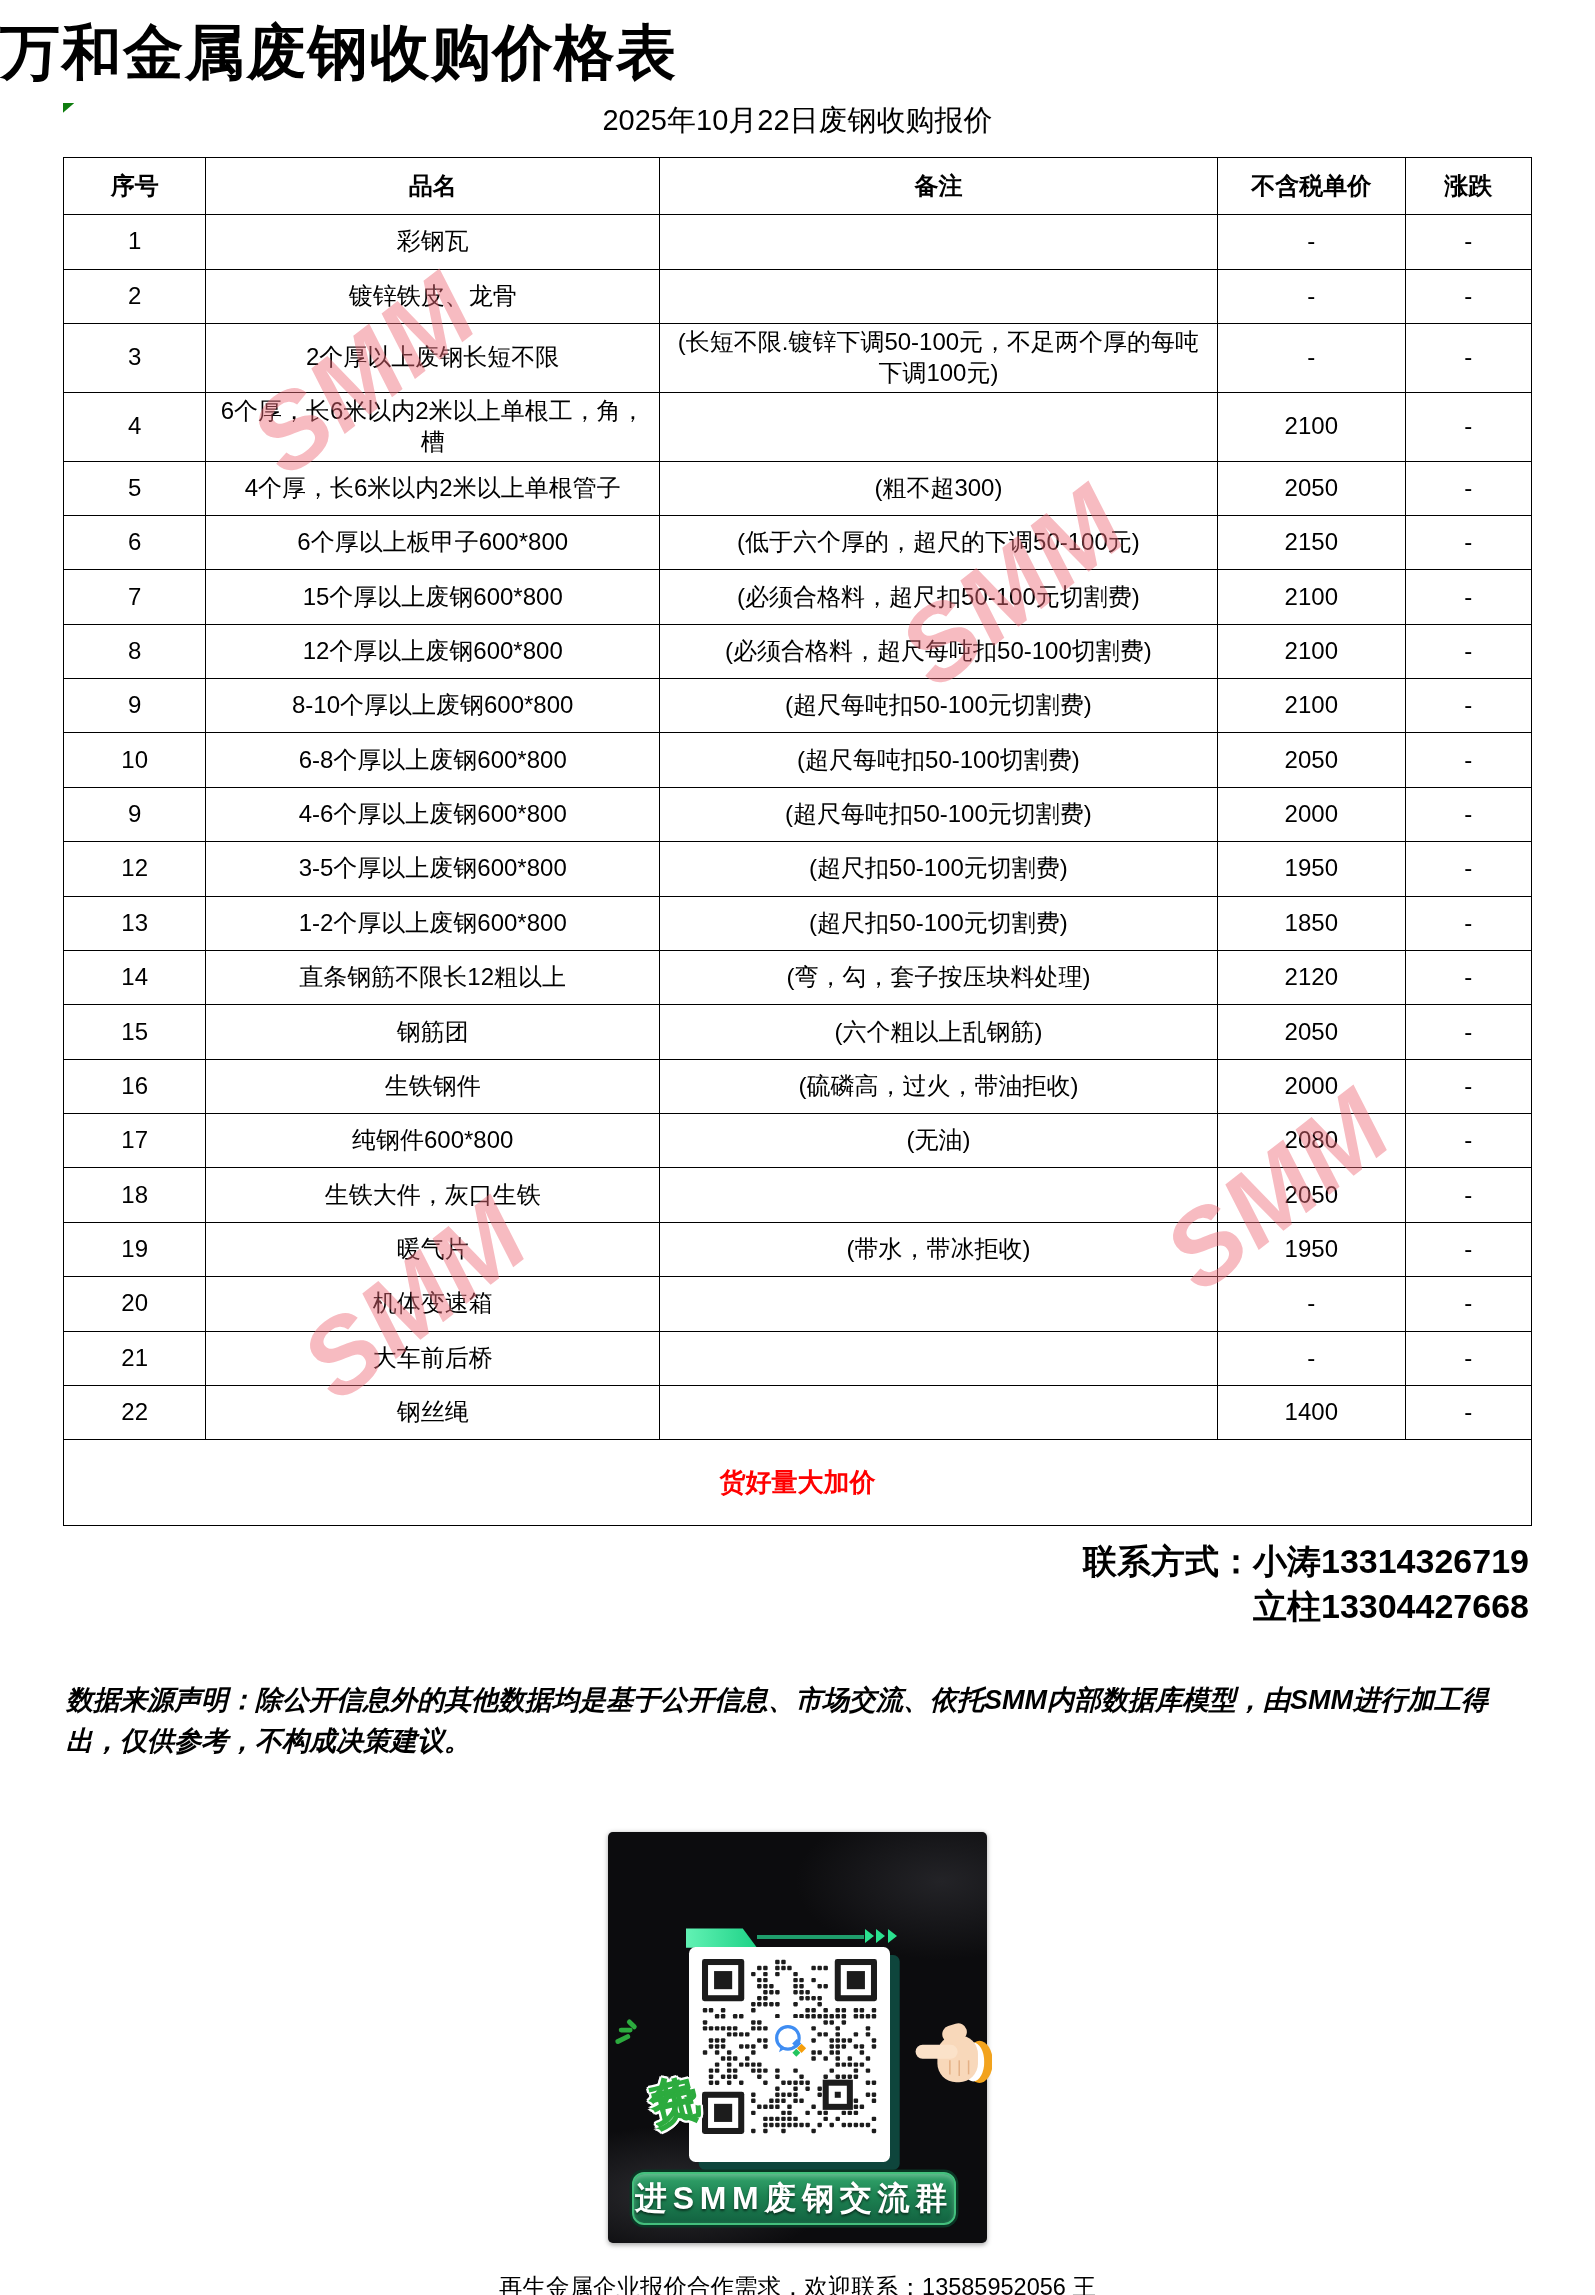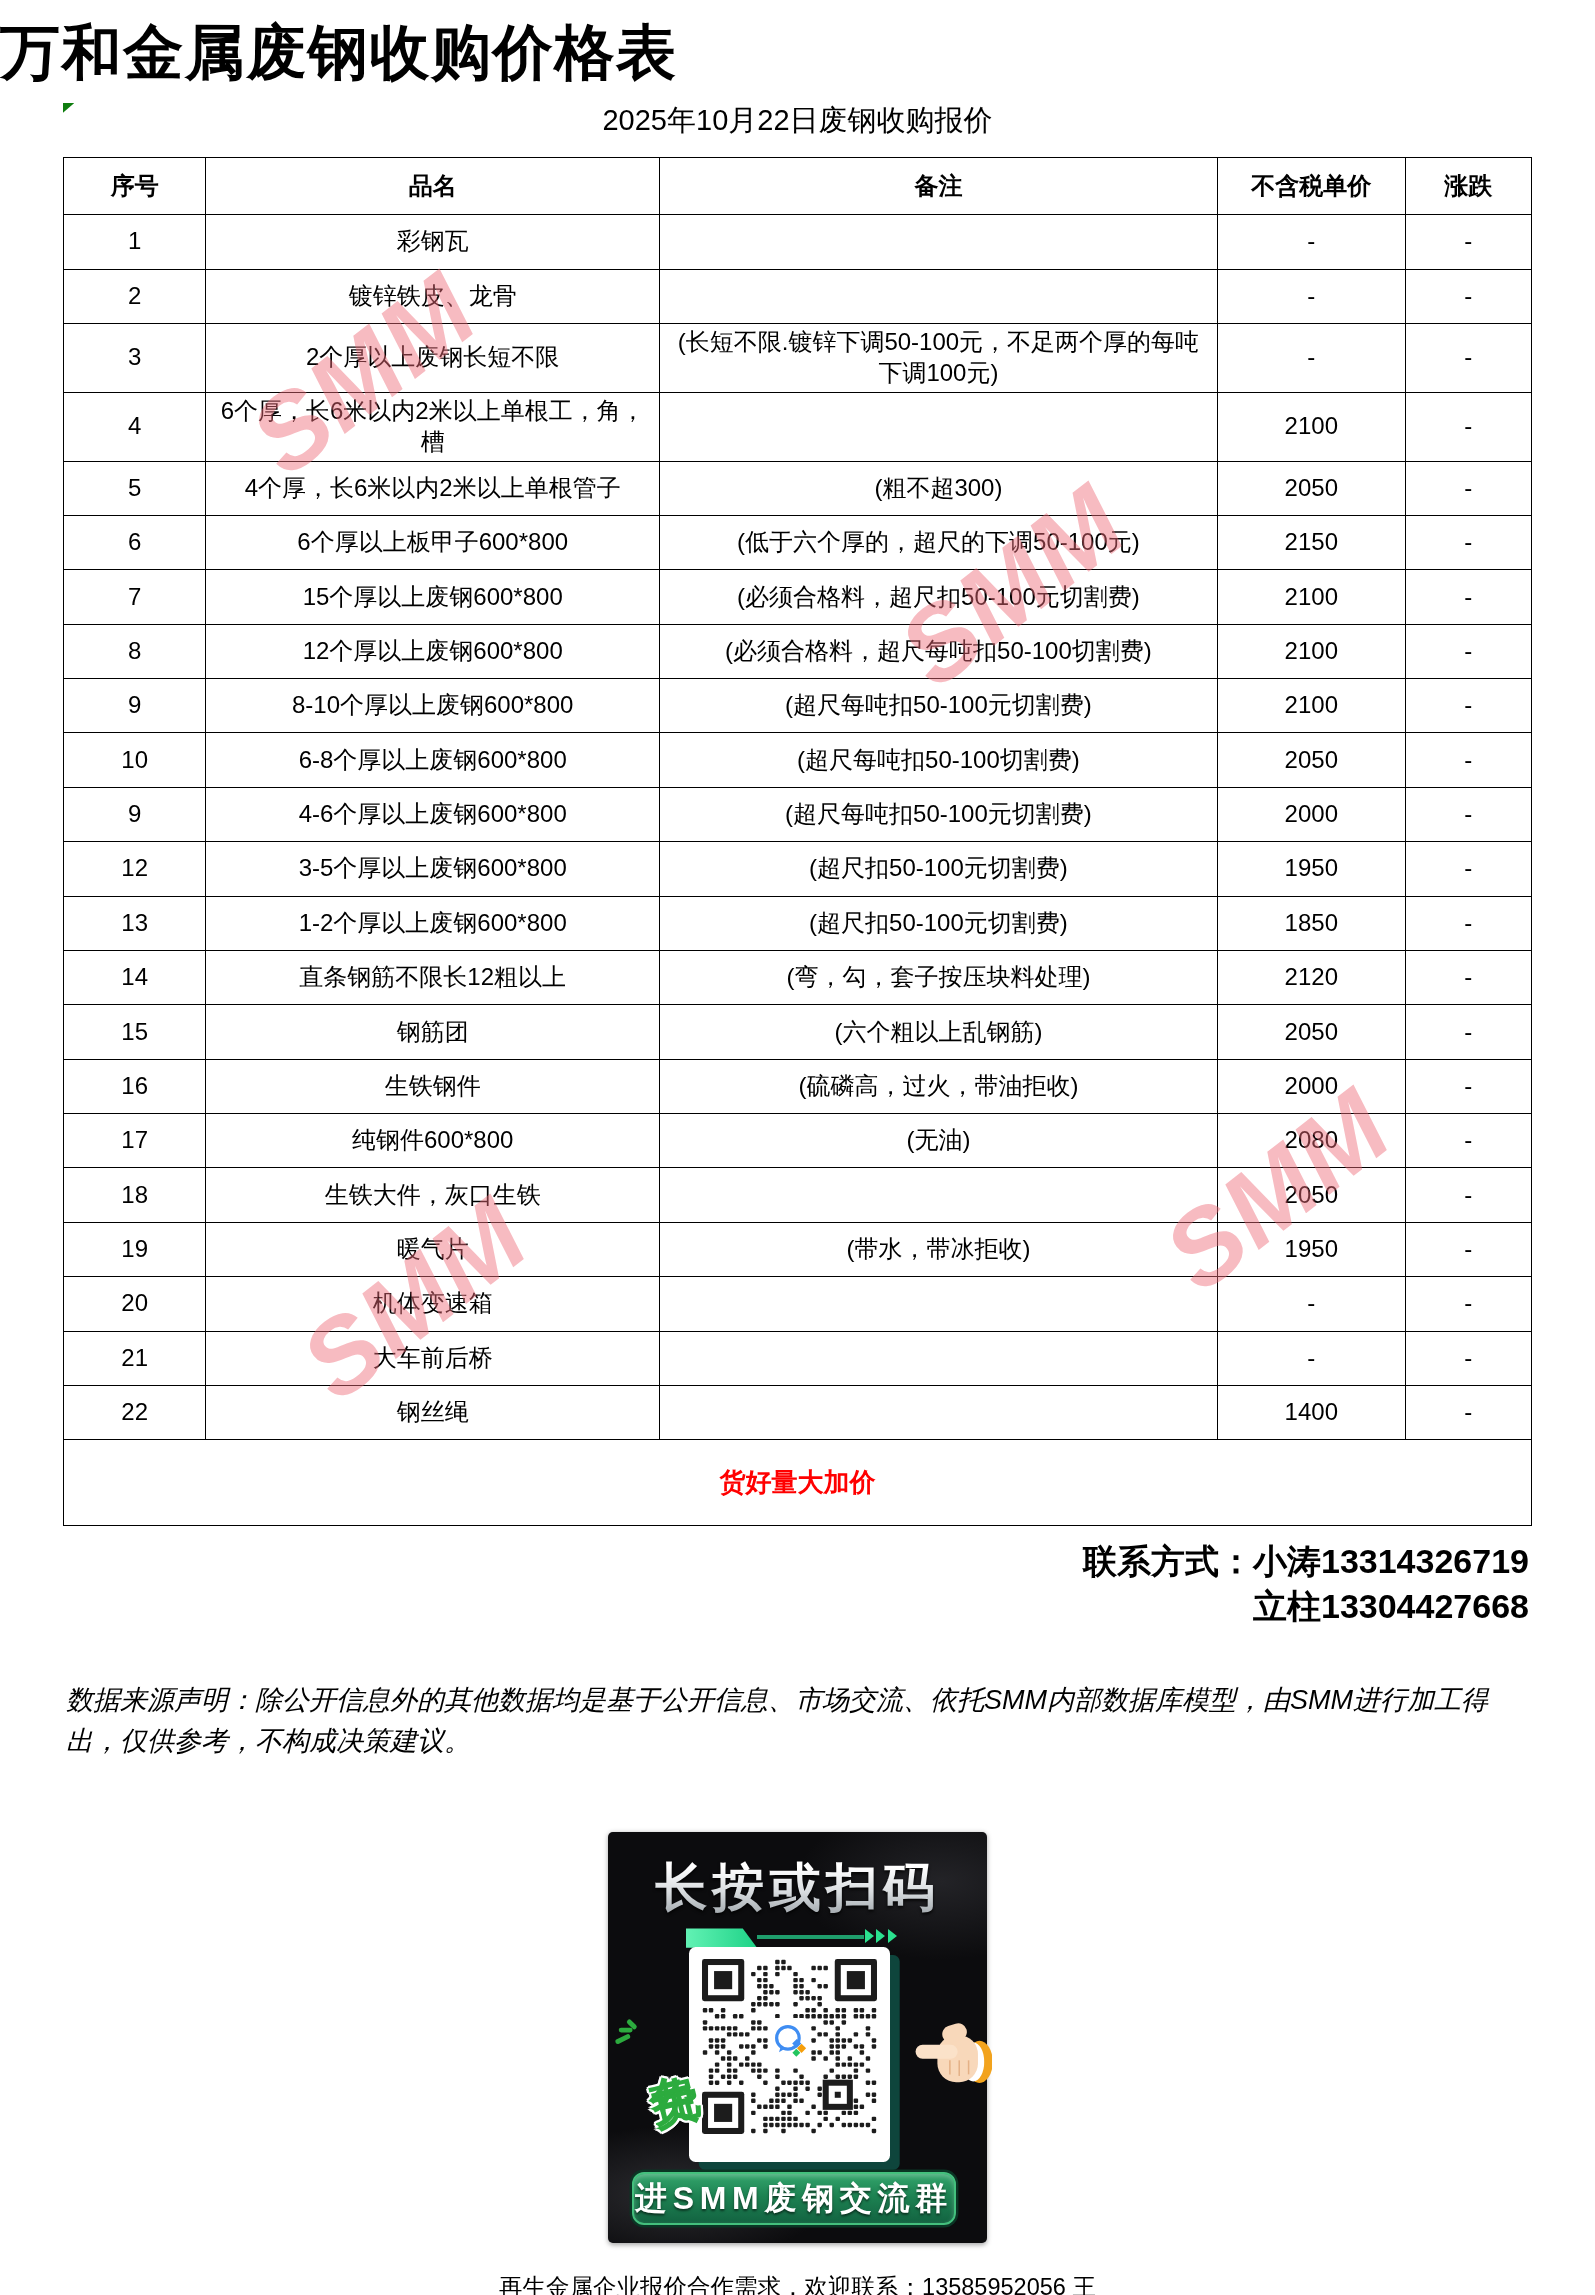--- a/index.html
+++ b/index.html
@@ -23,21 +23,21 @@
 
   
   .wm{position:absolute;z-index:5;font-size:105px;font-weight:900;font-style:italic;
       color:rgba(238,106,120,0.46);letter-spacing:1.6px;pointer-events:none;white-space:nowrap;
       transform:translate(-50%,-50%) rotate(-38deg);}
 
   
   .contact{margin:13px 66px 0 0;text-align:right;font-size:34px;font-weight:700;line-height:1.32;}
 
   
-  .disclaimer{margin:52px 57px 17px 66px;font-size:27px;font-style:italic;line-height:1.52;}
+  .disclaimer{margin:52px 57px 17px 66px;font-size:27px;font-style:italic;line-height:1.52;font-weight:bold;}
 
   
   .banner{position:relative;width:379px;height:411px;margin:70px auto 0;border-radius:4.9px;
           background:
             radial-gradient(ellipse 259px 113px at 18% 88%, rgba(70,70,76,.55) 0%, rgba(0,0,0,0) 60%),
             radial-gradient(ellipse 243px 130px at 88% 12%, rgba(58,58,64,.5) 0%, rgba(0,0,0,0) 60%),
             #0c0c0e;
           box-shadow:0 1.6px 4.9px rgba(0,0,0,.35);}
   .banner-headline{position:absolute;left:0;right:0;top:21px;text-align:center;
           font-size:52px;font-weight:900;letter-spacing:4.9px;
@@ -266,21 +266,20 @@
   <div class="wm" style="left:414px;top:1299px;">SMM</div>
 
   <div class="contact">
     <div>联系方式：小涛13314326719</div>
     <div>立柱13304427668</div>
   </div>
 
   <div class="disclaimer">数据来源声明：除公开信息外的其他数据均是基于公开信息、市场交流、依托SMM内部数据库模型，由SMM进行加工得出，仅供参考，不构成决策建议。</div>
 
   <div class="banner">
-    <div class="banner-headline">长按或扫码</div>
     <div class="tab"></div>
     <div class="tab-line"></div>
     <div class="arrows">
         <i></i>
         <i></i>
         <i></i>
       </div>
 
     <div class="qr-card">
       <div class="qr-box" id="qrbox"><svg width="175" height="175" viewBox="0 0 216 216">

